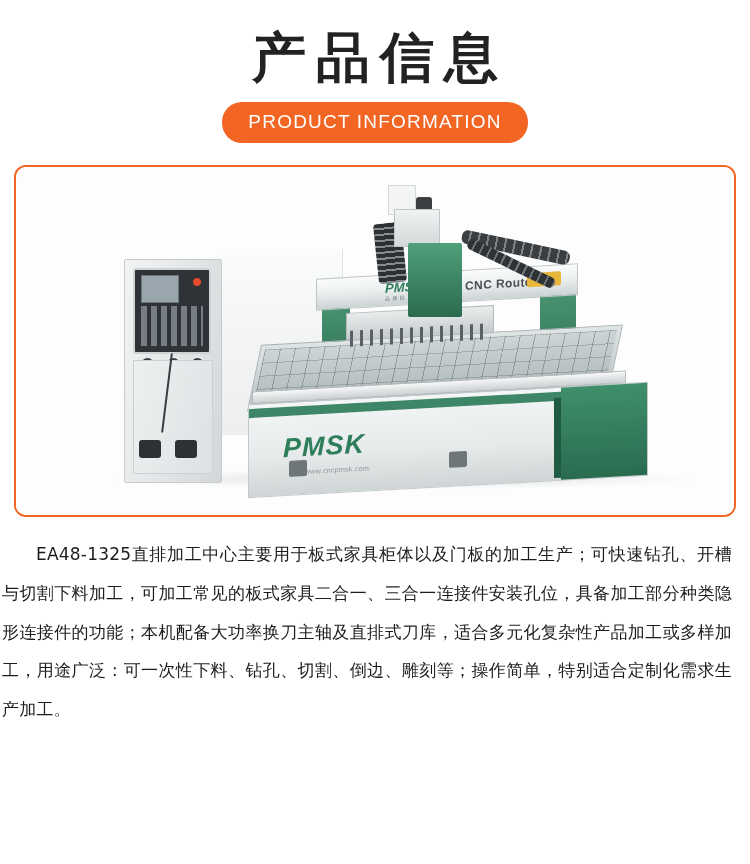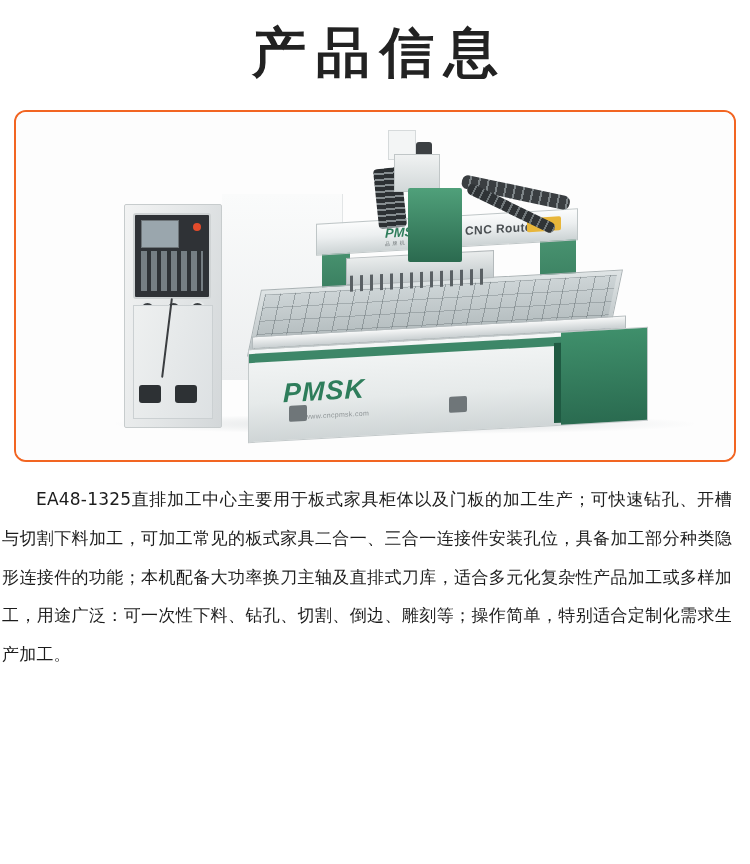--- a/index.html
+++ b/index.html
@@ -15,21 +15,21 @@
     overflow: hidden;
     position: relative;
   }
 
   
   .header {
     padding-top: 26px;
     text-align: center;
   }
   .title-cn {
-    font-family: Liberation Mono, monospace;
+    font-family: Liberation Sans, sans-serif;
     font-size: 54px;
     font-weight: bold;
     letter-spacing: 10px;
     color: #222222;
     line-height: 1.15;
     text-indent: 10px;
   }
   .subtitle-wrap {
     margin-top: 14px;
     display: flex;
@@ -432,20 +432,23 @@
     text-align: justify;
     text-indent: 34px;
     letter-spacing: .2px;
   }
 </style>
 </head>
 <body>
 
 <div class="header">
   <div class="title-cn">产品信息</div>
+  <div class="subtitle-wrap">
+    <span class="subtitle-pill">PRODUCT INFORMATION</span>
+  </div>
 </div>
 
 <div class="frame">
   <div class="photo">
 
     <div class="backwall"></div>
     <div class="ground"></div>
 
     <div class="cabinet">
       <div class="cabinet-panel">

